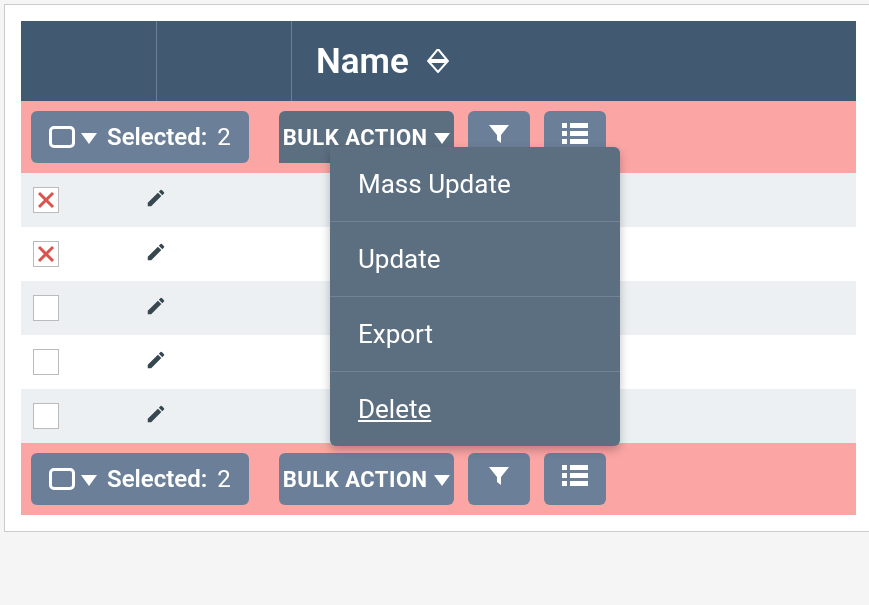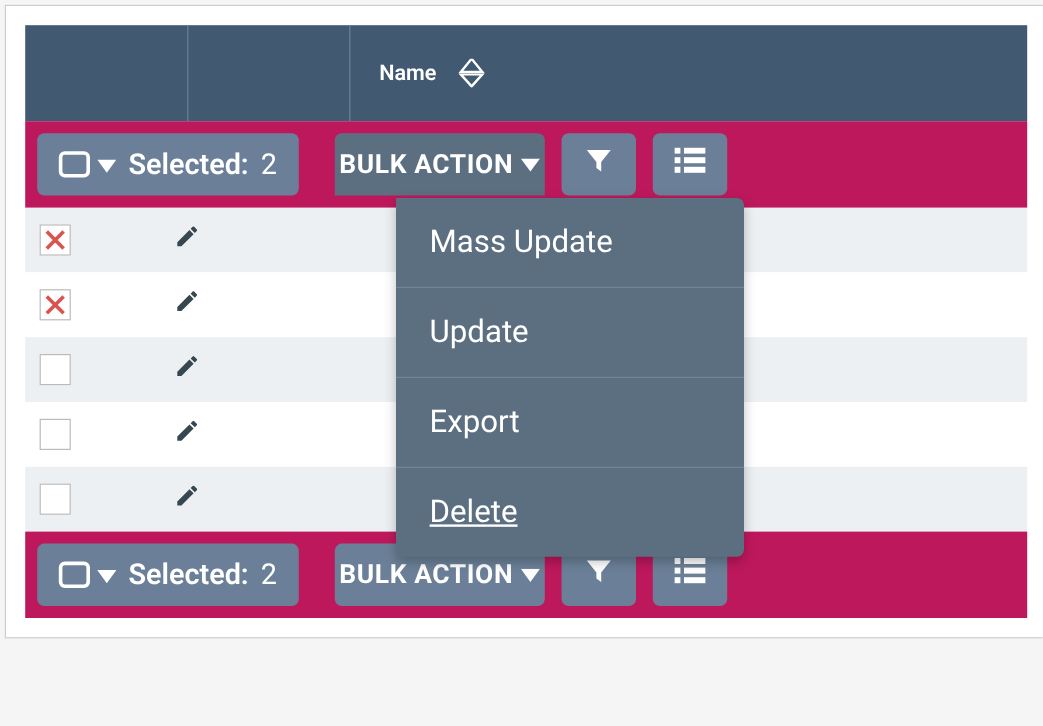--- a/index.html
+++ b/index.html
@@ -12,36 +12,36 @@
     width: 869px;
     border: 1px solid #ccc;
     background: #fff;
     padding: 16px;
   }
   
   .header-row {
     display: flex;
     background: #415a72;
     color: #fff;
-    font-size: 18px;
+    font-size: 35px;
     font-weight: 600;
     height: 80px;
     align-items: center;
   }
   .hcell1 { width: 136px; border-right: 1px solid #6b8098; height: 100%; }
   .hcell2 { width: 135px; border-right: 1px solid #6b8098; height: 100%; }
   .hcell3 { flex: 1; display: flex; align-items: center; padding-left: 24px; gap: 18px; }
   .sort-icon { display:inline-flex; flex-direction:column; align-items:center; line-height: 0; }
   .sort-icon svg { display:block; }
 
   
   .toolbar {
     display: flex;
     align-items: center;
-    background: #be185d;
+    background: #fca5a5;
     padding: 10px 0 10px 10px;
     gap: 14px;
     position: relative;
   }
   .chip {
     background: #6b8098;
     color: #fff;
     border-radius: 6px;
     height: 52px;
     display: flex;
@@ -59,21 +59,21 @@
   .bulk-chip.active { background: #5c6f81; border-top-left-radius:6px; border-top-right-radius:6px; border-bottom-left-radius:0; border-bottom-right-radius:0; }
   .icon-chip { width: 62px; justify-content: center; padding: 0; }
   .spacer-before-bulk { width: 2px; }
 
   
   .caret svg, .sort-icon svg { fill: #fff; }
 
   
   .dropdown {
     position: absolute;
-    top: 64px;
+    top: 46px;
     left: 309px;
     width: 290px;
     background: #5c6f81;
     color: #fff;
     border-radius: 0 6px 6px 6px;
     box-shadow: 0 4px 10px rgba(0,0,0,0.25);
     z-index: 10;
     overflow: hidden;
   }
   .dropdown-item {

